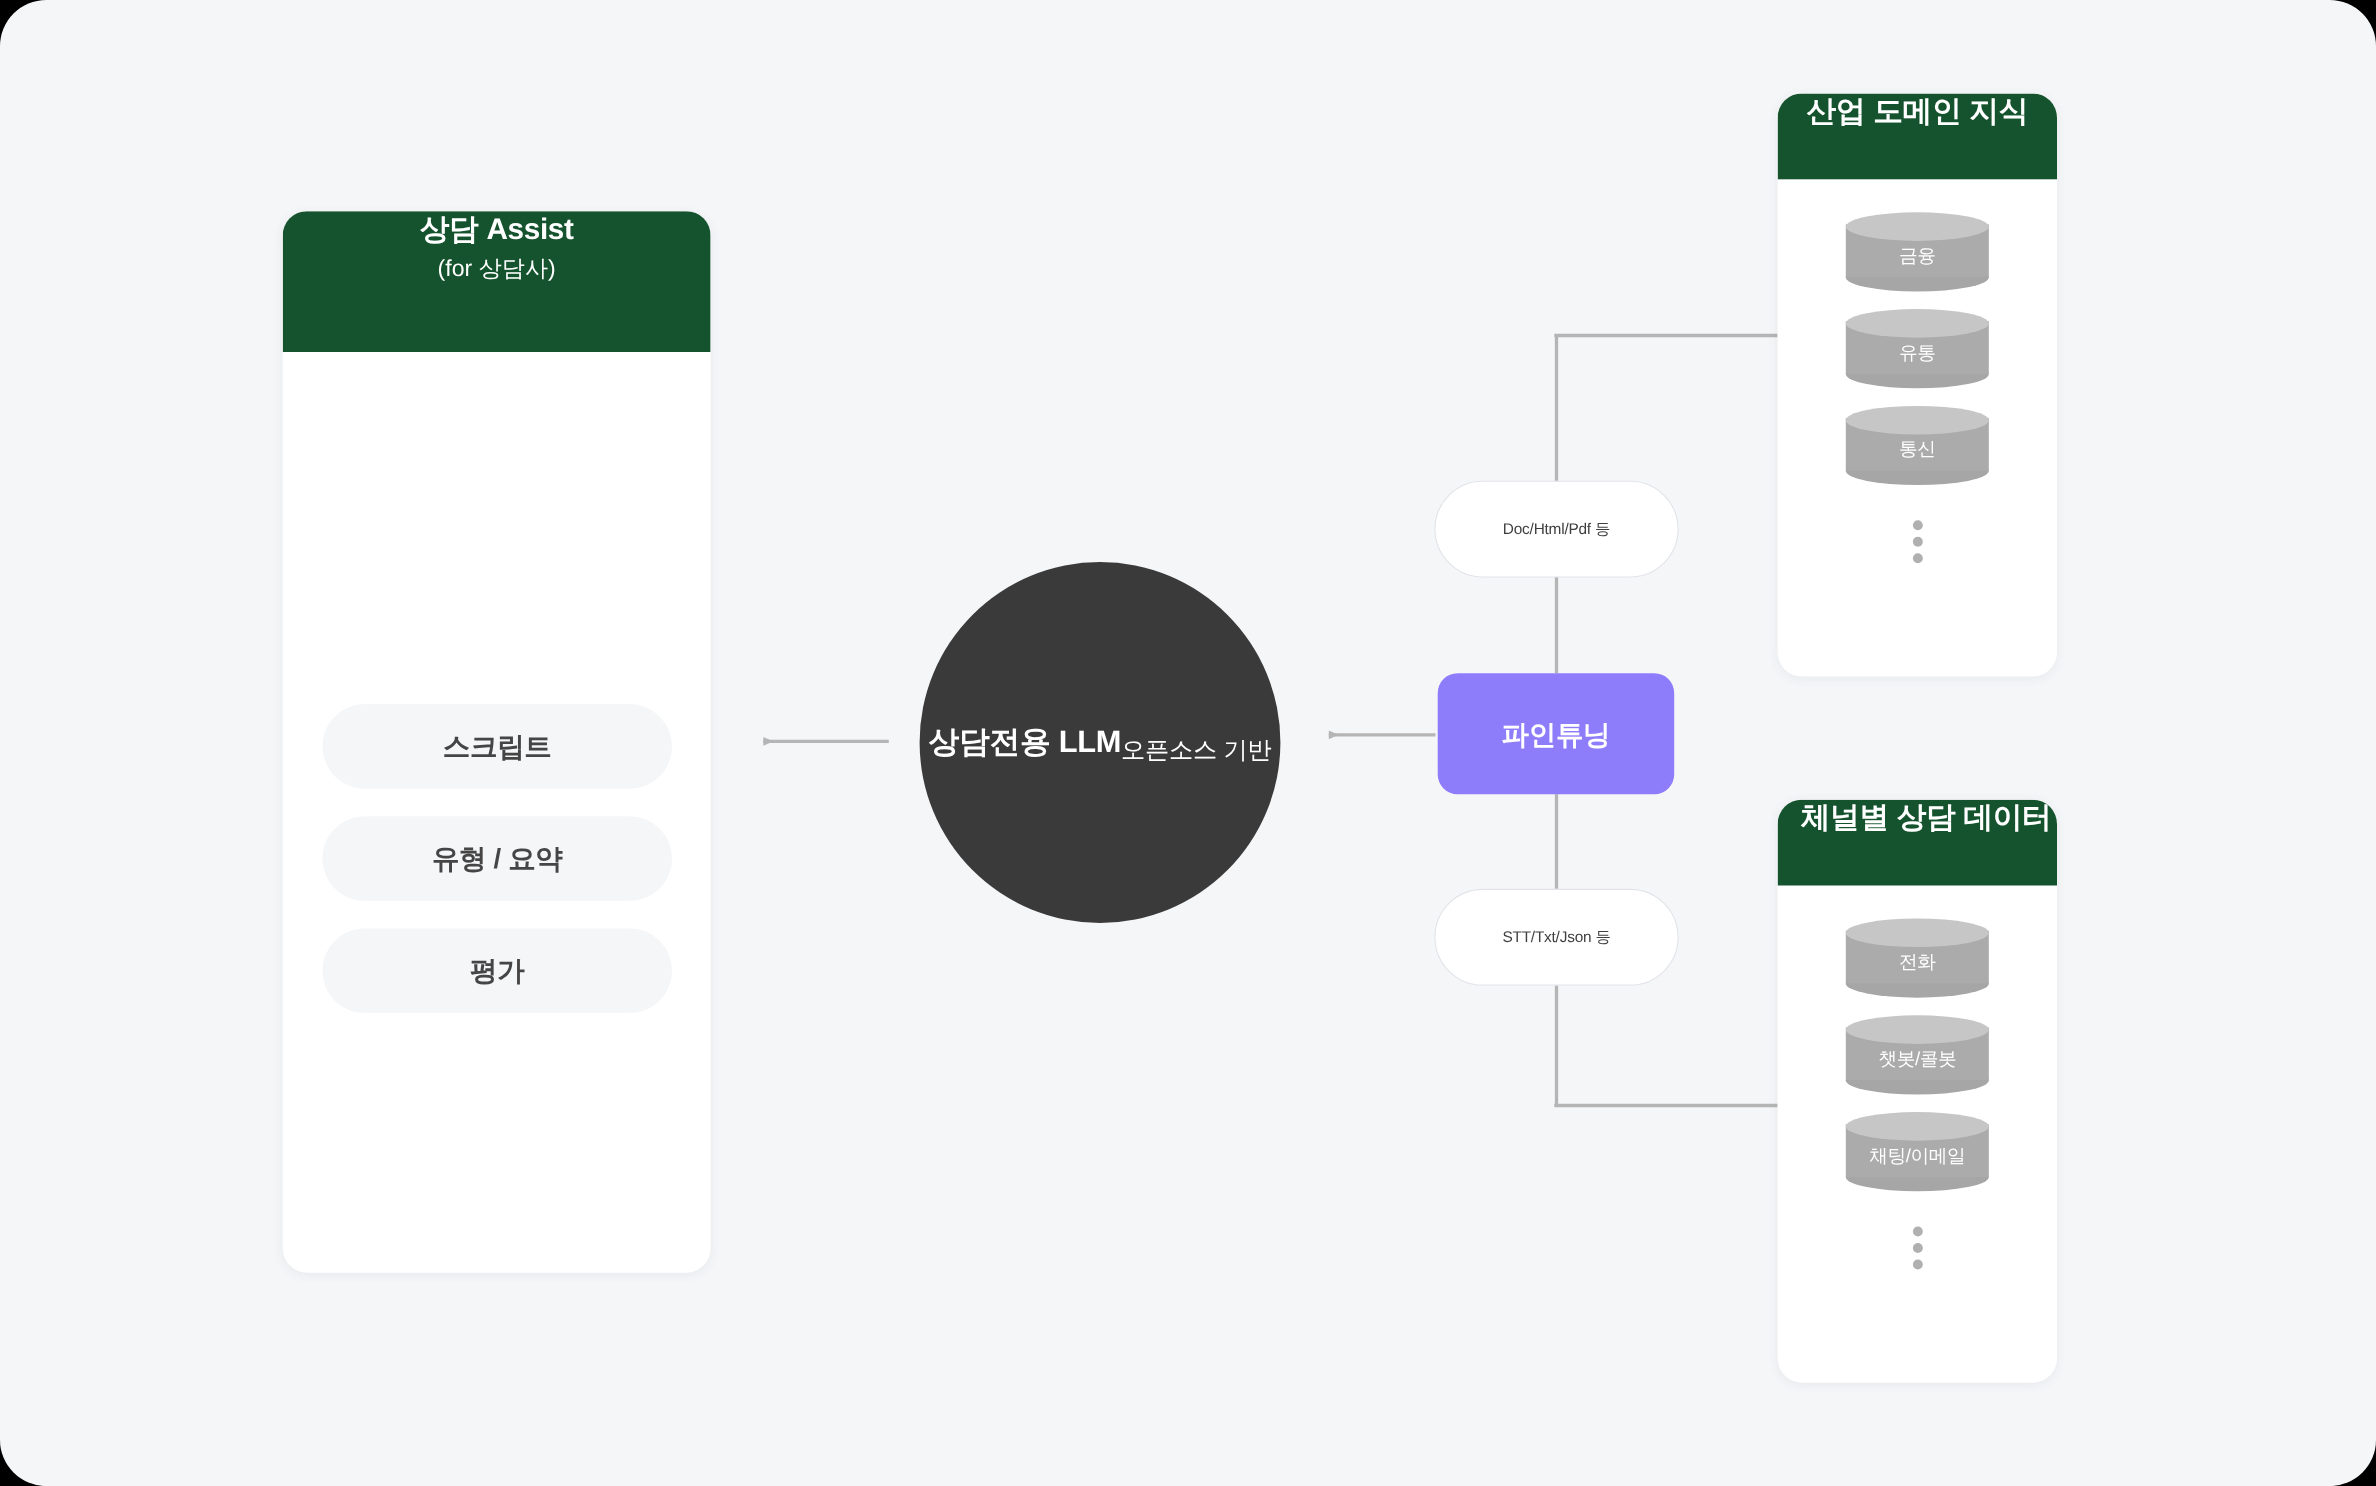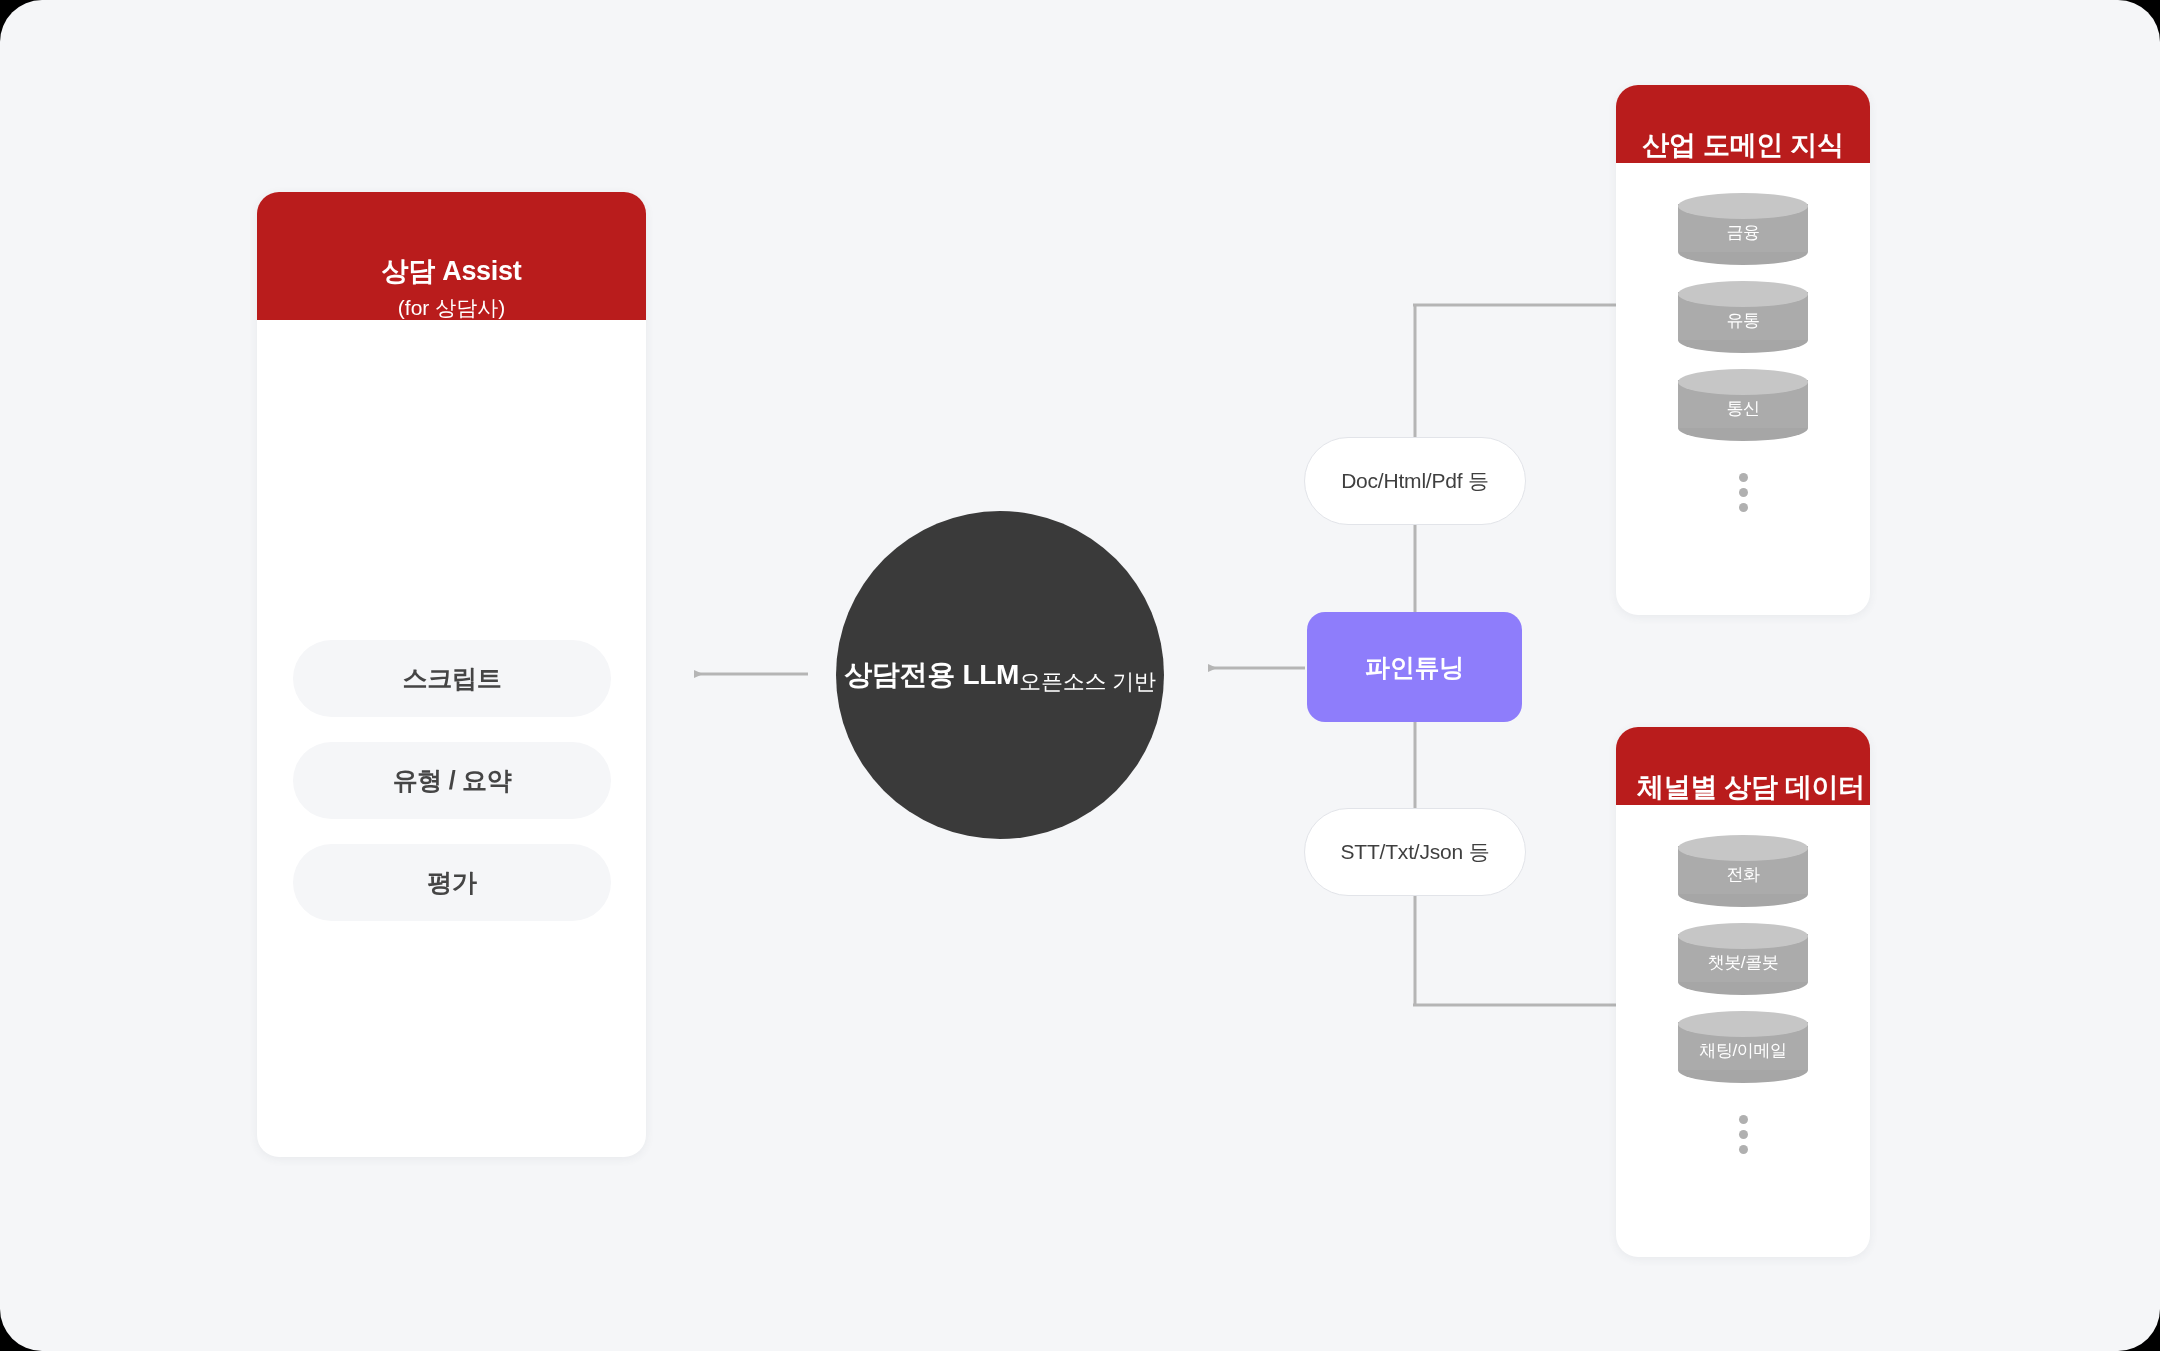--- a/index.html
+++ b/index.html
@@ -20,27 +20,27 @@
 
   
   .card {
     position: absolute;
     background: #ffffff;
     border-radius: 22px;
     box-shadow: 0 2px 10px rgba(60,70,90,0.07);
     overflow: hidden;
   }
   .card-header {
-    background: #b91c1c;
+    background: #14532d;
     color: #ffffff;
     text-align: center;
     display: flex;
     flex-direction: column;
     align-items: center;
-    justify-content: flex-end;
+    justify-content: flex-start;
   }
   .card-header .h-title {
     font-size: 27px;
     font-weight: 700;
     letter-spacing: -0.3px;
     line-height: 1.25;
   }
   .card-header .h-sub {
     font-size: 21px;
     font-weight: 400;
@@ -129,21 +129,21 @@
 
   
   .format-pill {
     position: absolute;
     width: 222px;
     height: 88px;
     border-radius: 44px;
     background: #ffffff;
     border: 1px solid #e2e4e9;
     color: #3f3f3f;
-    font-size: 21px;
+    font-size: 14px;
     font-weight: 400;
     display: flex;
     align-items: center;
     justify-content: center;
     letter-spacing: -0.2px;
     box-sizing: border-box;
   }
   #pill-doc  { left: 1304px; top: 437px; }
   #pill-stt  { left: 1304px; top: 808px; }
 

